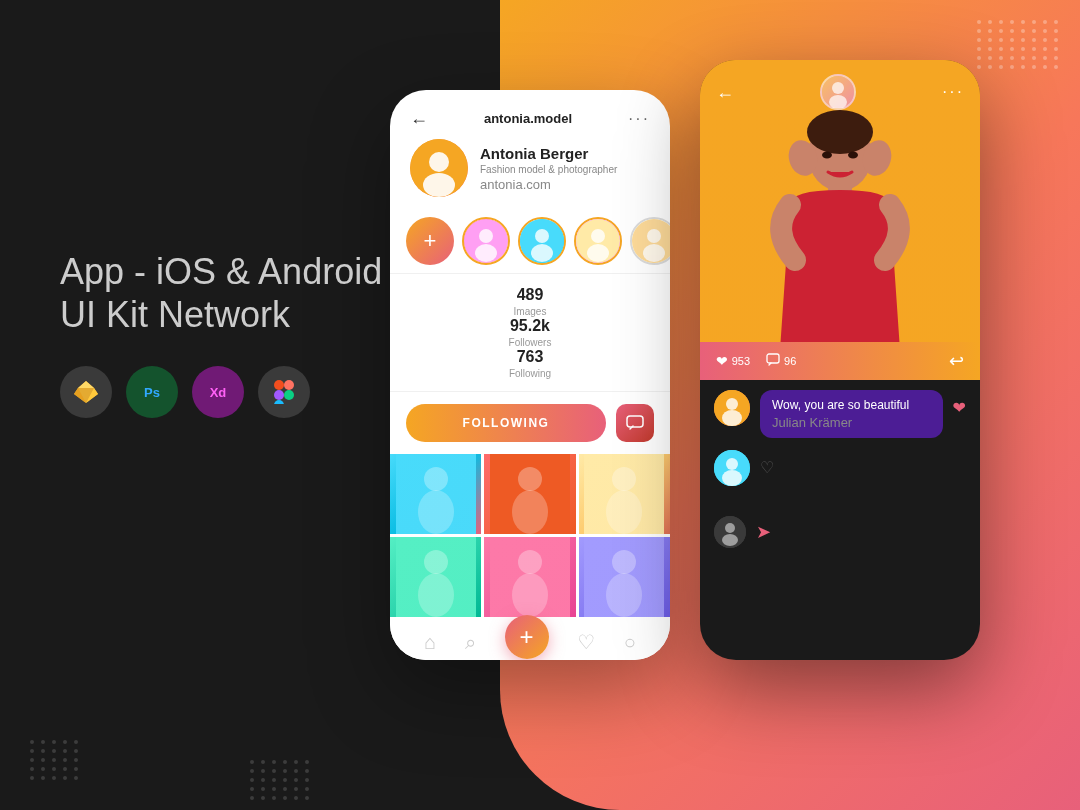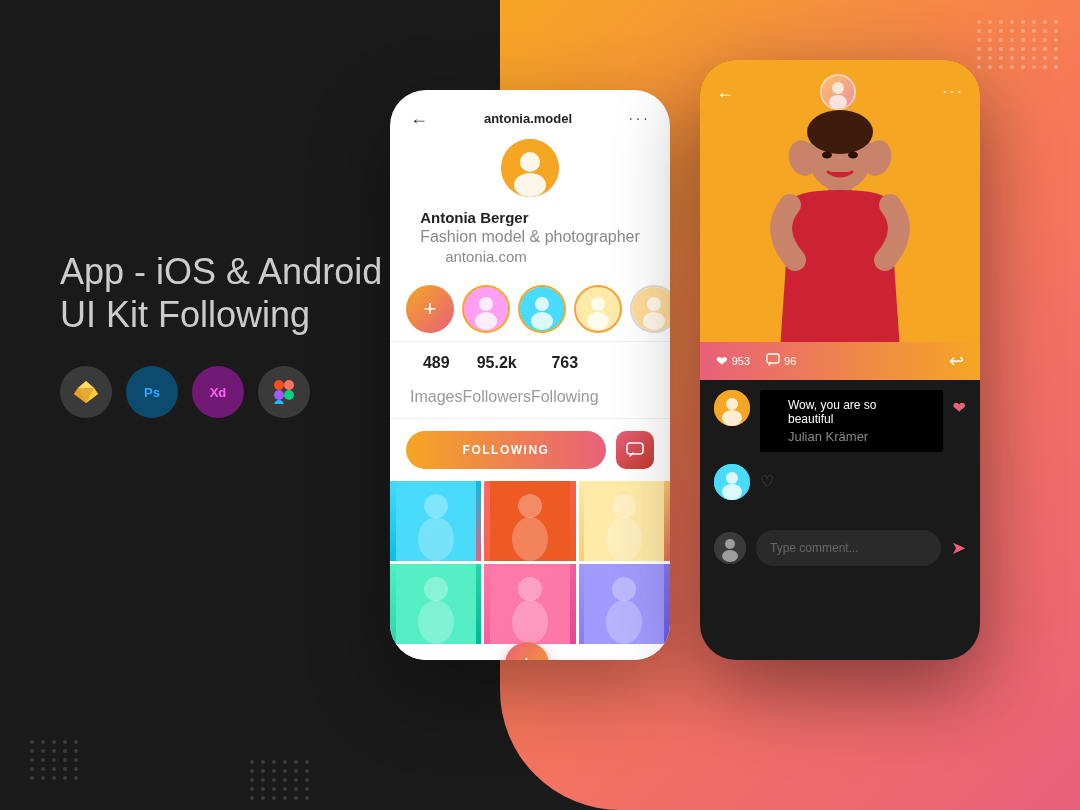--- a/index.html
+++ b/index.html
@@ -106,21 +106,21 @@
       height: 52px;
       border-radius: 50%;
       background: #3a3a3a;
       display: flex;
       align-items: center;
       justify-content: center;
       font-size: 20px;
       cursor: pointer;
     }
     .tool-sketch { background: #3a3a3a; }
-    .tool-ps { background: #0c4a6e; }
+    .tool-ps { background: #14532d; }
     .tool-xd { background: #701a75; }
     .tool-figma { background: #3a3a3a; }
 
     
     .phones-container {
       position: absolute;
       top: 60px;
       left: 390px;
       display: flex;
       gap: 30px;
@@ -160,48 +160,46 @@
       color: #666;
       cursor: pointer;
       letter-spacing: 2px;
     }
 
     .profile-section {
       display: flex;
       align-items: center;
       padding: 0 20px 12px;
       gap: 12px;
-      flex-direction: column;
     }
     .profile-avatar-main {
       width: 58px;
       height: 58px;
       border-radius: 50%;
       background: linear-gradient(135deg, #f5a623, #f7775a);
       overflow: hidden;
       flex-shrink: 0;
       display: flex;
       align-items: center;
       justify-content: center;
       font-size: 22px;
     }
     .profile-info h2 {
       font-size: 15px;
       font-weight: 700;
       color: #222;
     }
     .profile-info p {
-      font-size: 16px;
+      font-size: 10px;
       color: #888;
       margin-top: 2px;
     }
     .profile-info .website {
-      font-size: 15px;
+      font-size: 13px;
       color: #888;
-      margin-left: 25px;
     }
 
     
     .stories-row {
       display: flex;
       align-items: center;
       padding: 8px 16px;
       gap: 8px;
     }
     .add-story-btn {
@@ -236,37 +234,38 @@
       font-size: 18px;
     }
     .sc1 { background: linear-gradient(135deg, #ff6b6b, #feca57); }
     .sc2 { background: linear-gradient(135deg, #48dbfb, #0abde3); }
     .sc3 { background: linear-gradient(135deg, #ff9ff3, #f368e0); }
     .sc4 { background: linear-gradient(135deg, #ffeaa7, #fdcb6e); }
 
     
     .stats-row {
       display: flex;
-      justify-content: flex-start;
+      justify-content: space-between;
       padding: 12px 20px;
       border-top: 1px solid #f0f0f0;
       border-bottom: 1px solid #f0f0f0;
+      flex-direction: column;
     }
     .stat-item {
       text-align: center;
     }
     .stat-number {
       font-size: 16px;
       font-weight: 700;
       color: #222;
     }
     .stat-label {
-      font-size: 16px;
+      font-size: 10px;
       color: #999;
-      margin-top: 16px;
+      margin-top: 2px;
     }
 
     
     .action-row {
       display: flex;
       padding: 12px 16px;
       gap: 10px;
       align-items: center;
     }
     .following-btn {
@@ -438,23 +437,23 @@
       display: flex;
       align-items: center;
       justify-content: center;
       font-size: 14px;
     }
     .ca1 { background: linear-gradient(135deg, #f5a623, #e8607a); }
     .ca2 { background: linear-gradient(135deg, #48dbfb, #0abde3); }
 
     .comment-bubble {
       flex: 1;
-      background: #000000;
-      border-radius: 2px;
-      padding: 8px 28px;
+      background: #4c1d95;
+      border-radius: 12px;
+      padding: 8px 12px;
     }
     .comment-text {
       font-size: 12px;
       color: #ffffff;
       font-weight: 500;
     }
     .comment-author {
       font-size: 13px;
       color: #888;
       margin-top: 3px;
@@ -629,21 +628,21 @@
       <div class="dot-dark"></div>
       <div class="dot-dark"></div>
     </div>
 </div>
 
 <div class="left-panel">
   <div class="title-app">
     <span>App -</span>
     <span>iOS &amp; Android</span>
   </div>
-  <div class="title-sub">UI Kit Following</div>
+  <div class="title-sub">UI Kit Network</div>
 
   <div class="tools-row">
     <div class="tool-icon tool-sketch">
       <svg width="26" height="24" viewBox="0 0 26 24" fill="none" xmlns="http://www.w3.org/2000/svg">
         <path d="M13 1L5 8L1 14L13 23L25 14L21 8L13 1Z" fill="#f7b731" opacity="0.9"></path>
         <path d="M13 23L1 14L5 8L13 23Z" fill="#e6a020"></path>
         <path d="M13 23L25 14L21 8L13 23Z" fill="#ffc93c"></path>
         <path d="M5 8H21L13 1L5 8Z" fill="#ffd966"></path>
       </svg>
     </div>
@@ -947,20 +946,17 @@
     </div>
 
     <div class="comment-input-row">
       <div class="comment-input-avatar">
         <svg width="32" height="32" viewBox="0 0 32 32">
           <circle cx="16" cy="16" r="16" fill="#3a3a3a"></circle>
           <circle cx="16" cy="12" r="5" fill="rgba(255,255,255,0.5)"></circle>
           <ellipse cx="16" cy="24" rx="8" ry="6" fill="rgba(255,255,255,0.5)"></ellipse>
         </svg>
       </div>
-      <div class="comment-input-field">
-        <span style="color:#666;font-size:12px;">Type comment...</span>
-      </div>
       <span class="comment-send">➤</span>
     </div>
   </div>
 
 </div>
 
 </body></html>

